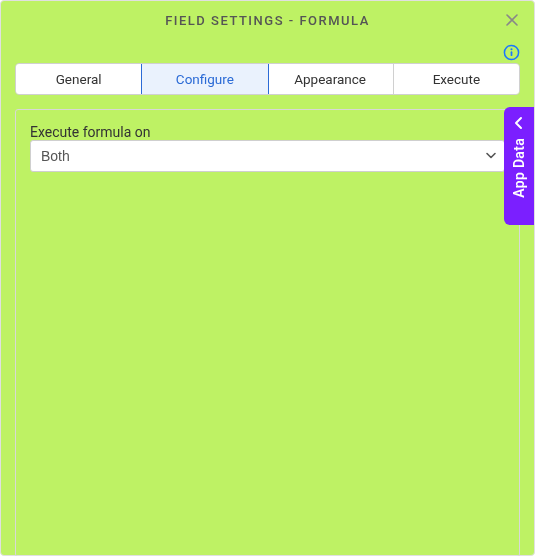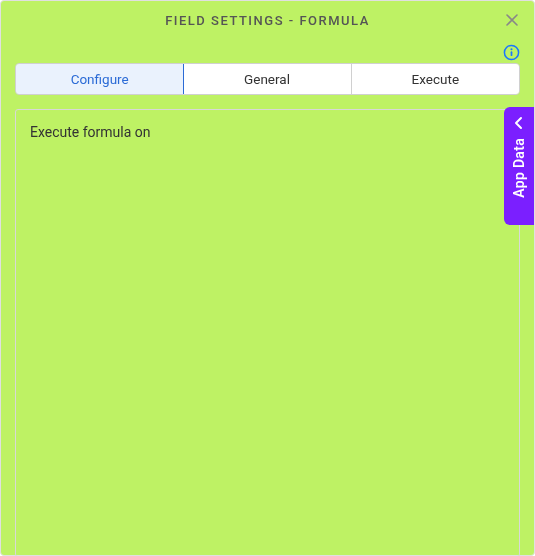--- a/index.html
+++ b/index.html
@@ -182,27 +182,38 @@
     <span class="info-icon">
       <svg width="17" height="17" viewBox="0 0 18 18">
           <circle cx="9" cy="9" r="7.5" fill="none" stroke="#1976ff" stroke-width="1.6"></circle>
           <circle cx="9" cy="5.5" r="1.1" fill="#1976ff"></circle>
           <rect x="8.1" y="7.8" width="1.8" height="5" rx="0.9" fill="#1976ff"></rect>
         </svg>
     </span>
   </div>
 
   <div class="tabs">
+    <div class="tab">General</div>
     <div class="tab active">Configure</div>
-    <div class="tab">General</div>
+    <div class="tab">Appearance</div>
     <div class="tab">Execute</div>
   </div>
 
   <div class="content">
     <label class="field-label">Execute formula on</label>
+    <div class="select-wrapper">
+      <select class="form-select">
+        <option>Both</option>
+      </select>
+      <span class="select-chevron">
+        <svg width="12" height="12" viewBox="0 0 12 12">
+            <path d="M2 4 L6 8 L10 4" fill="none" stroke="#555" stroke-width="1.6" stroke-linecap="round" stroke-linejoin="round"></path>
+          </svg>
+      </span>
+    </div>
   </div>
 
   <div class="side-tab">
     <span class="side-tab-chevron">
       <svg width="14" height="14" viewBox="0 0 14 14">
           <path d="M9 2 L4 7 L9 12" fill="none" stroke="#fff" stroke-width="2" stroke-linecap="round" stroke-linejoin="round"></path>
         </svg>
     </span>
     <span class="side-tab-label">App Data</span>
   </div>

